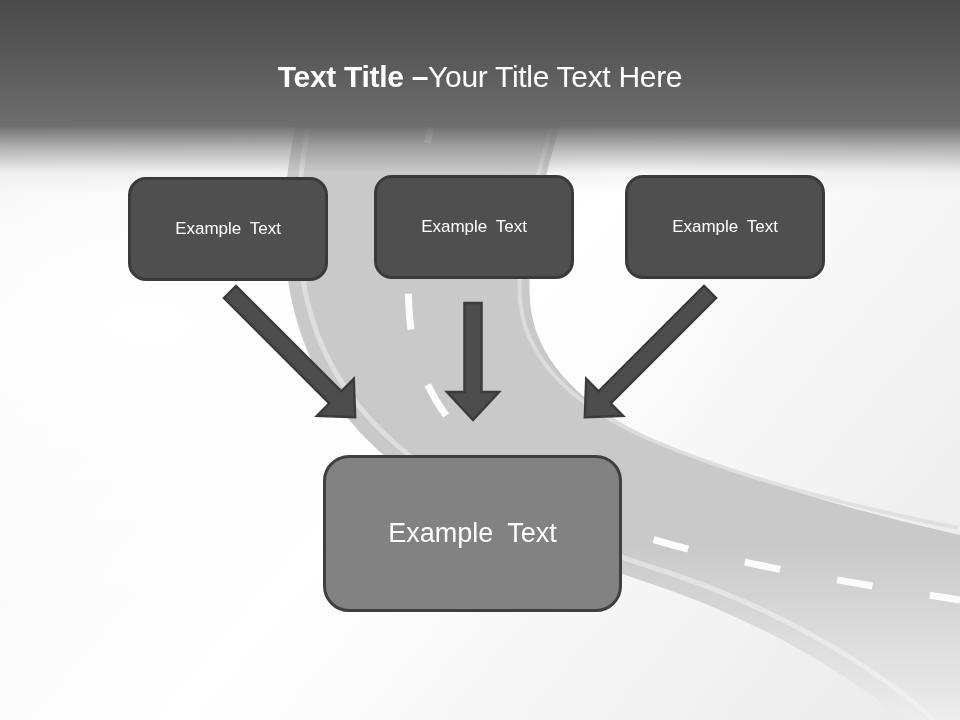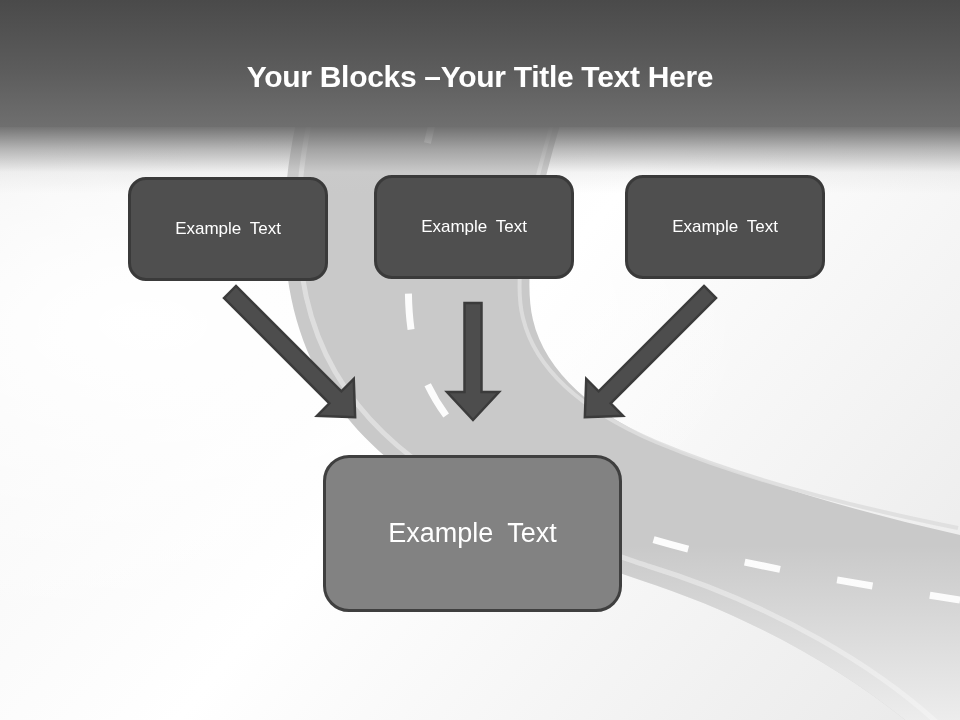--- a/index.html
+++ b/index.html
@@ -54,21 +54,21 @@
     position:absolute;left:0;top:0;width:960px;height:127px;z-index:5;
     background:linear-gradient(180deg,#4a4a4a 0%,#5c5c5c 55%,#6f6f6f 100%);
   }
   .title{
     position:absolute;left:0;top:56px;width:100%;
     text-align:center;color:#ffffff;
     font-size:30px;line-height:42px;letter-spacing:-0.3px;
     white-space:nowrap;
   }
   .title .bold{font-weight:bold;}
-  .title .rest{font-weight:bold;}
+  .title .rest{font-weight:normal;}
 </style>
 </head>
 <body>
 
 <div class="slide">
 
   <svg class="road-svg" width="960" height="720" viewBox="0 0 960 720">
     <defs>
       <linearGradient id="roadBottomFade" gradientUnits="userSpaceOnUse" x1="0" y1="545" x2="0" y2="730">
         <stop offset="0" stop-color="#f8f8f8" stop-opacity="0"></stop>
@@ -124,17 +124,17 @@
   <div class="block block-3">
     <span>Example Text</span>
   </div>
 
   <div class="result-block">
     <span>Example Text</span>
   </div>
 
   <div class="header">
     <div class="title">
-      <span class="bold">Your Blocks –</span><span class="rest">Your Title Text Here</span>
+      <span class="bold">Text Title –</span><span class="rest">Your Title Text Here</span>
     </div>
   </div>
 
 </div>
 
 </body></html>

